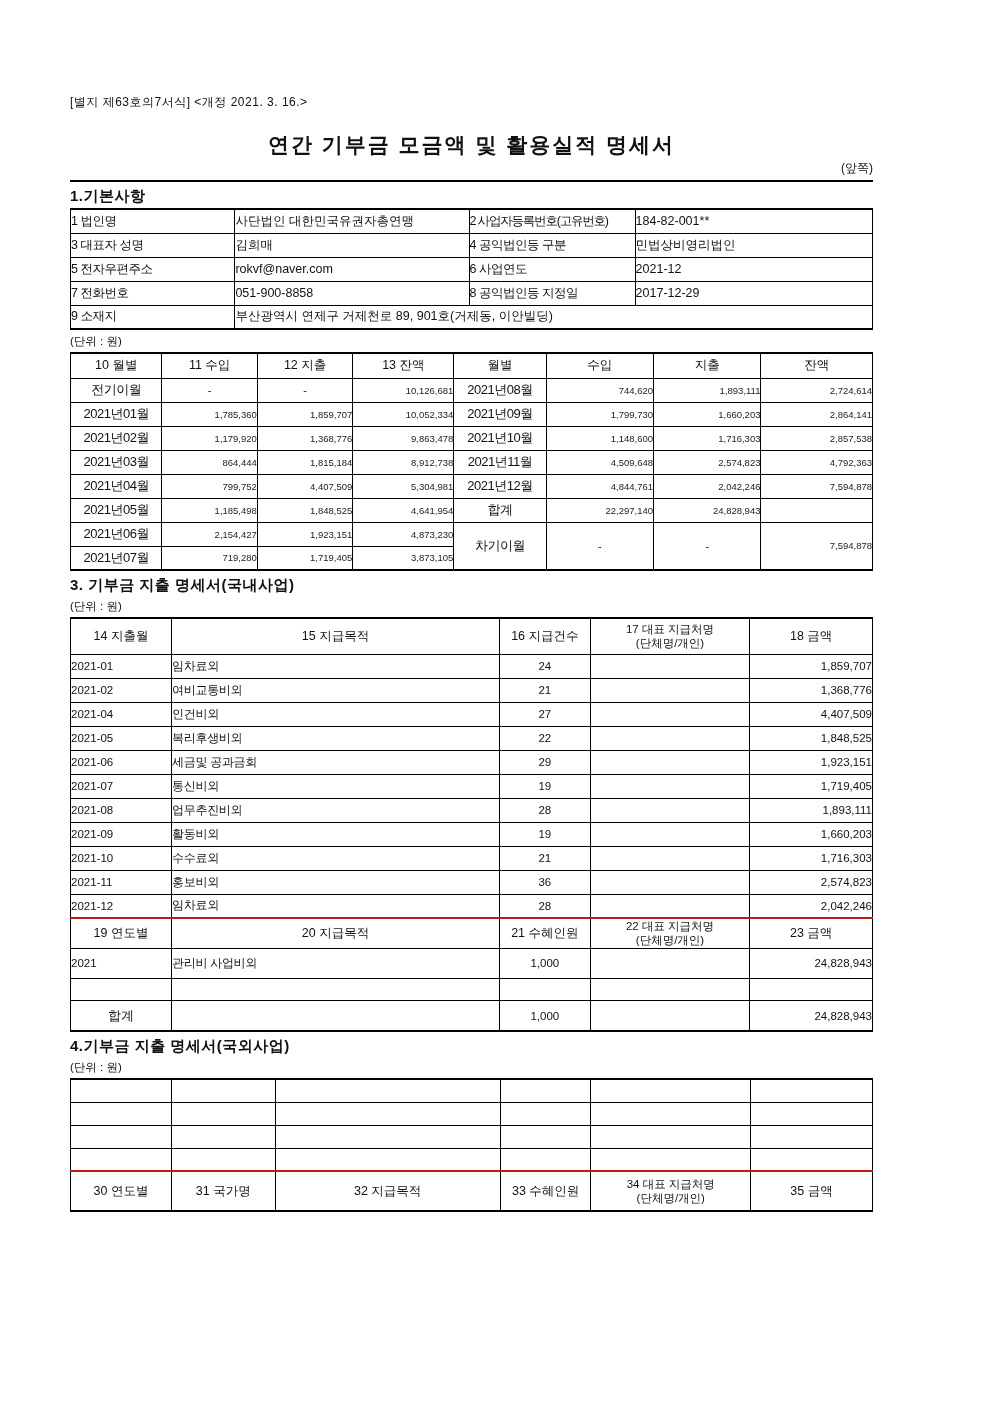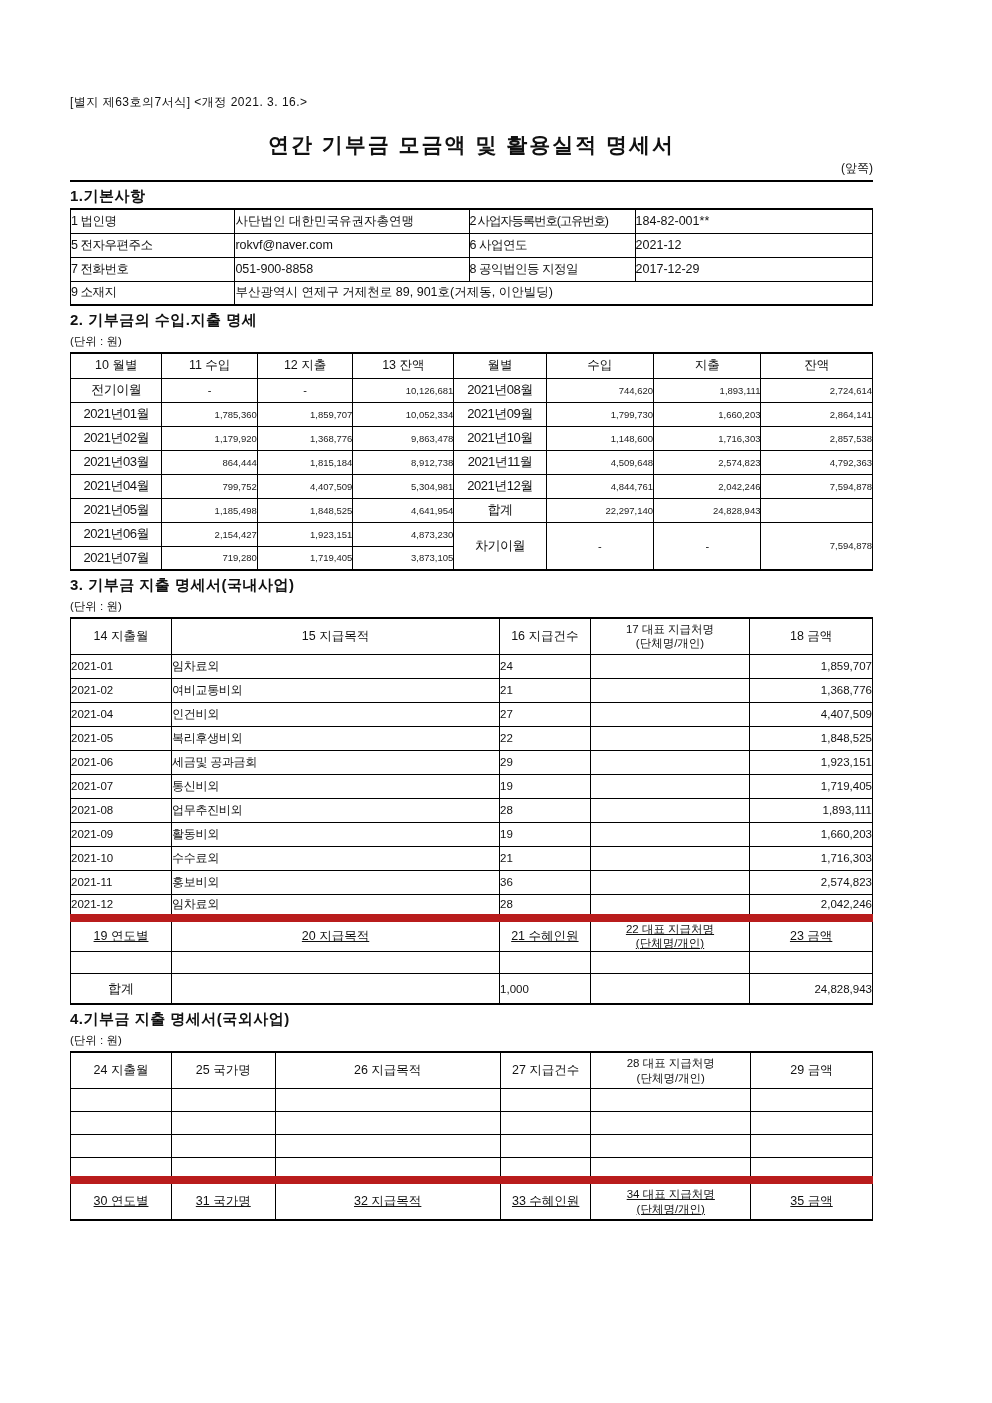--- a/index.html
+++ b/index.html
@@ -22,35 +22,35 @@
   table.doc-table {
     width: 100%; border-collapse: collapse; table-layout: fixed;
     border-top: 2px solid #000; border-bottom: 2px solid #000;
     border-left: 1px solid #000; border-right: 1px solid #000;
   }
   table.doc-table td { border: 1px solid #000; overflow: hidden; padding: 0; vertical-align: middle; }
 
   tr.r24 { height: 24px; } tr.r25 { height: 25px; } tr.r22 { height: 22px; }
   tr.r30 { height: 30px; } tr.r31 { height: 31px; } tr.r36 { height: 36px; }
   tr.r23 { height: 23px; } tr.r40 { height: 40px; }
-  tr.rule-top td { border-top: 8px solid #b91c1c; text-decoration: underline; }
+  tr.rule-top td { border-top: 2px solid #b91c1c; }
 
   .lbl { font-size: 12.5px; text-align: left; padding-left: 8px; letter-spacing: -0.5px; }
   .val { font-size: 12.5px; text-align: left; padding-left: 8px; }
   .lbl-tight { letter-spacing: -1.2px; }
 
   .hc  { font-size: 12.5px; text-align: center; }
   .hc2 { font-size: 11.5px; text-align: center; white-space: pre-line; line-height: 1.25; }
   .mon { font-size: 13px; text-align: center; letter-spacing: -0.5px; }
   .num { font-size: 9.5px; text-align: right; padding-right: 8px; color: #222; }
   .dash { font-size: 11px; text-align: center; }
 
   .m3     { font-size: 11.5px; text-align: left; }
   .purpose{ font-size: 12px; text-align: left; padding-left: 6px; letter-spacing: -0.3px; }
-  .count  { font-size: 11.5px; text-align: left; padding-right: 12px; }
+  .count  { font-size: 11.5px; text-align: center; padding-right: 12px; }
   .amount { font-size: 11.5px; text-align: right; padding-right: 14px; }
   .tot    { font-size: 13px; text-align: center; }
 </style>
 </head>
 <body>
 
 <div class="page">
 
   <div class="form-ref">[별지 제63호의7서식] &lt;개정 2021. 3. 16.&gt;</div>
   <div class="title">연간 기부금 모금액 및 활용실적 명세서</div>
@@ -66,39 +66,44 @@
         <col style="width:29.6%">
       </colgroup>
     <tbody>
       <tr class="r24">
         <td class="lbl">1 법인명</td>
         <td class="val">사단법인 대한민국유권자총연맹</td>
         <td class="lbl lbl-tight">2 사업자등록번호(고유번호)</td>
         <td class="val">184-82-001**</td>
       </tr>
       <tr class="r24">
+        <td class="lbl">3 대표자 성명</td>
+        <td class="val">김희매</td>
+        <td class="lbl">4 공익법인등 구분</td>
+        <td class="val">민법상비영리법인</td>
+      </tr>
+      <tr class="r24">
         <td class="lbl">5 전자우편주소</td>
         <td class="val">rokvf@naver.com</td>
         <td class="lbl">6 사업연도</td>
         <td class="val">2021-12</td>
       </tr>
       <tr class="r24">
         <td class="lbl">7 전화번호</td>
         <td class="val">051-900-8858</td>
         <td class="lbl">8 공익법인등 지정일</td>
         <td class="val">2017-12-29</td>
       </tr>
       <tr class="r24">
         <td class="lbl">9 소재지</td>
         <td class="val" colspan="3">부산광역시 연제구 거제천로 89, 901호(거제동, 이안빌딩)</td>
       </tr>
     </tbody>
   </table>
 
-  <div class="sec-heading">2. 기부금의 수입.지출 명세</div>
   <div class="unit-label">(단위 : 원)</div>
   <table class="doc-table">
     <colgroup>
         <col style="width:11.4%">
         <col style="width:11.9%">
         <col style="width:11.9%">
         <col style="width:12.6%">
         <col style="width:11.5%">
         <col style="width:13.4%">
         <col style="width:13.4%">
@@ -291,20 +296,27 @@
         <td class="amount">2,042,246</td>
       </tr>
       <tr class="r30 rule-top">
         <td class="hc">19 연도별</td>
         <td class="hc">20 지급목적</td>
         <td class="hc">21 수혜인원</td>
         <td class="hc2">22 대표 지급처명
 (단체명/개인)</td>
         <td class="hc">23 금액</td>
       </tr>
+      <tr class="r30">
+        <td class="m3">2021</td>
+        <td class="purpose">관리비 사업비외</td>
+        <td class="count">1,000</td>
+        <td class="m3"></td>
+        <td class="amount">24,828,943</td>
+      </tr>
       <tr class="r22">
         <td class="m3"></td>
         <td class="purpose"></td>
         <td class="count"></td>
         <td class="m3"></td>
         <td class="amount"></td>
       </tr>
       <tr class="r31">
         <td class="tot">합계</td>
         <td class="purpose"></td>
@@ -320,29 +332,20 @@
   <table class="doc-table">
     <colgroup>
         <col style="width:12.6%">
         <col style="width:12.9%">
         <col style="width:28.1%">
         <col style="width:11.3%">
         <col style="width:19.9%">
         <col style="width:15.2%">
       </colgroup>
     <tbody>
-      <tr class="r36">
-        <td class="hc">24 지출월</td>
-        <td class="hc">25 국가명</td>
-        <td class="hc">26 지급목적</td>
-        <td class="hc">27 지급건수</td>
-        <td class="hc2">28 대표 지급처명
-(단체명/개인)</td>
-        <td class="hc">29 금액</td>
-      </tr>
       <tr class="r23">
         <td></td>
           <td></td>
           <td></td>
           <td></td>
           <td></td>
           <td></td>
       </tr>
       <tr class="r23">
         <td></td>

